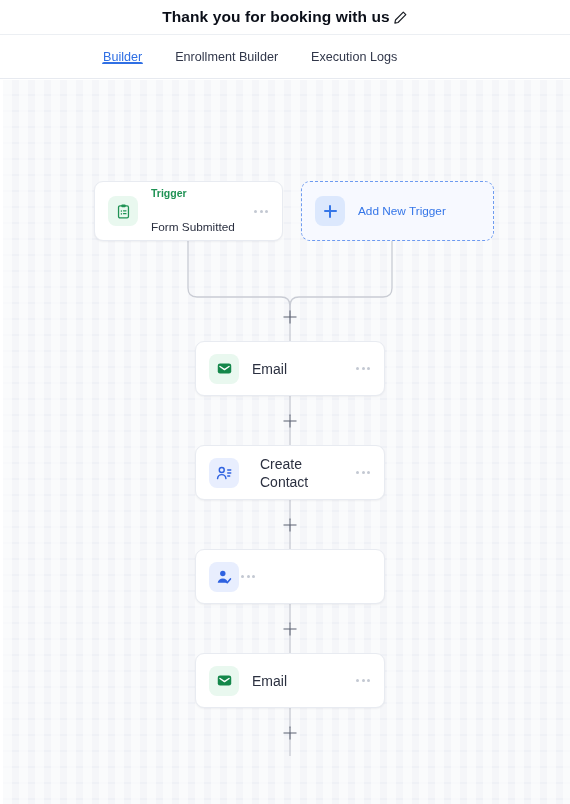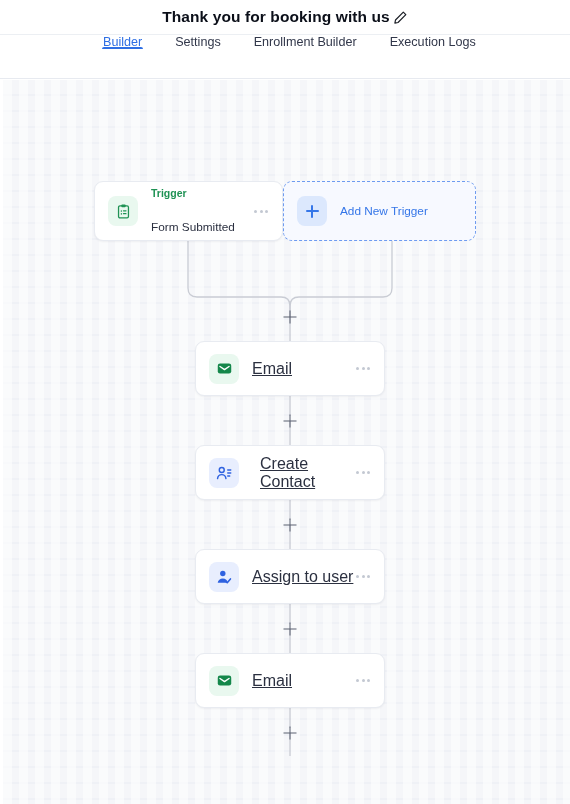--- a/index.html
+++ b/index.html
@@ -22,21 +22,21 @@
     font-size: 15.5px; font-weight: 700; color: #0b0f19;
     letter-spacing: 0.1px;
   }
   .edit-icon { display: block; line-height: 0; cursor: pointer; }
 
   
   .tabbar {
     height: 45px;
     border-top: 1px solid #eceff3;
     border-bottom: 1px solid #e7eaf0;
-    display: flex; align-items: flex-start;
+    display: flex; align-items: center;
     padding-left: 103px;
     background: #ffffff;
     gap: 0;
   }
   .tab {
     position: relative;
     display: flex; align-items: center;
     font-size: 12.6px; color: #31374a;
     padding: 0 0 0 0;
     margin-right: 33px;
@@ -101,21 +101,21 @@
   .icon-green { background: #e9f8ef; }
   .icon-blue  { background: #e8eefe; }
   .node-text { margin-left: 13px; flex: 1 1 auto; min-width: 0; }
   .node-kicker {
     font-size: 10.5px; color: #1f9254; font-weight: 700;
     line-height: 13px;
   }
   .node-label {
     font-size: 11.8px; color: #2b3040; line-height: 15px; margin-top: 20px;
   }
-  .node-label.single { font-size: 16px; color: #2b3040; text-decoration: underline; }
+  .node-label.single { font-size: 14px; color: #2b3040; }
   .dots {
     flex: 0 0 auto; display: flex; gap: 2.5px;
     padding: 6px 2px; cursor: pointer;
   }
   .dots i {
     width: 3px; height: 3px; border-radius: 50%;
     background: #c3c8d2; display: block;
   }
 
   
@@ -167,23 +167,20 @@
     <span class="edit-icon">
       <svg width="15" height="15" viewBox="0 0 24 24" fill="none" stroke="#1c1f26" stroke-width="1.9" stroke-linecap="round" stroke-linejoin="round">
         <path d="M16.5 3.5l4 4L8 20l-5 1 1-5z"></path>
       </svg>
     </span>
   </div>
 
   <div class="tabbar">
     <div class="tab active">
       <span>Builder</span>
-    </div>
-    <div class="tab">
-      <span>Settings</span>
     </div>
     <div class="tab">
       <span>Enrollment Builder</span>
     </div>
     <div class="tab">
       <span>Execution Logs</span>
     </div>
   </div>
 
   <div class="canvas">
@@ -223,21 +220,21 @@
           <span class="node-kicker" style="display:block">Trigger</span>
           <span class="node-label" style="display:block">Form Submitted</span>
         </span>
         <span class="dots">
             <i></i>
             <i></i>
             <i></i>
           </span>
       </div>
 
-      <div class="add-trigger" style="left:280px; top:101px; width:193px; height:60px;text-align:center;">
+      <div class="add-trigger" style="left:298px; top:101px; width:193px; height:60px;text-align:center;">
         <span class="add-icon"></span>
         <span class="add-label">Add New Trigger</span>
       </div>
 
       <div class="plus" style="left:287px; top:237px;"></div>
 
       <div class="node" style="left:192px; top:261px; width:190px; height:55px;">
         <span class="node-icon icon-green">
           <svg width="17" height="17" viewBox="0 0 24 24">
             <rect x="2.5" y="5" width="19" height="14" rx="3.2" fill="#14874a"></rect>
@@ -279,23 +276,20 @@
       <div class="plus" style="left:287px; top:445px;"></div>
 
       <div class="node" style="left:192px; top:469px; width:190px; height:55px;">
         <span class="node-icon icon-blue">
           <svg width="18" height="18" viewBox="0 0 24 24">
             <circle cx="10.4" cy="7.4" r="3.6" fill="#2f62e0"></circle>
             <path d="M3.6 19.8c.5-3.7 3.2-5.9 6.8-5.9s6.3 2.2 6.8 5.9z" fill="#2f62e0"></path>
             <path d="M14.2 17.6 L16.3 19.7 L20.6 14.6" fill="none" stroke="#2f62e0" stroke-width="2.1" stroke-linecap="round" stroke-linejoin="round"></path>
           </svg>
         </span>
-        <span class="node-text">
-          <span class="node-label single">Assign to user</span>
-        </span>
         <span class="dots">
             <i></i>
             <i></i>
             <i></i>
           </span>
       </div>
 
       <div class="plus" style="left:287px; top:549px;"></div>
 
       <div class="node" style="left:192px; top:573px; width:190px; height:55px;">

